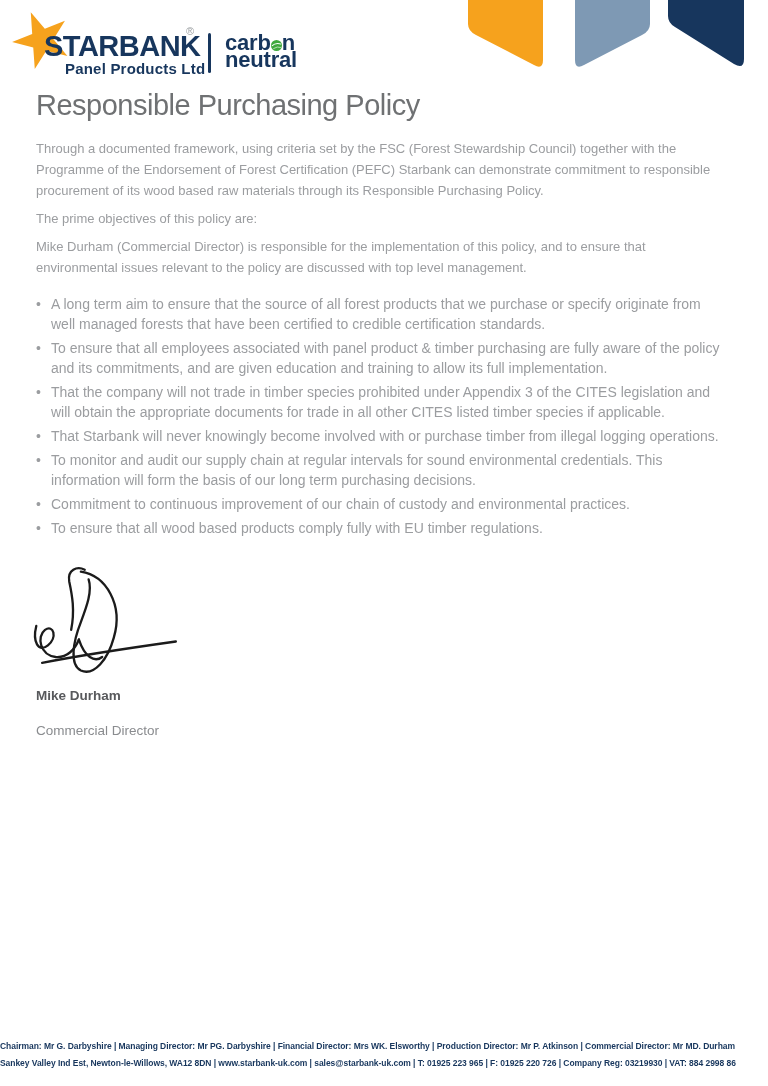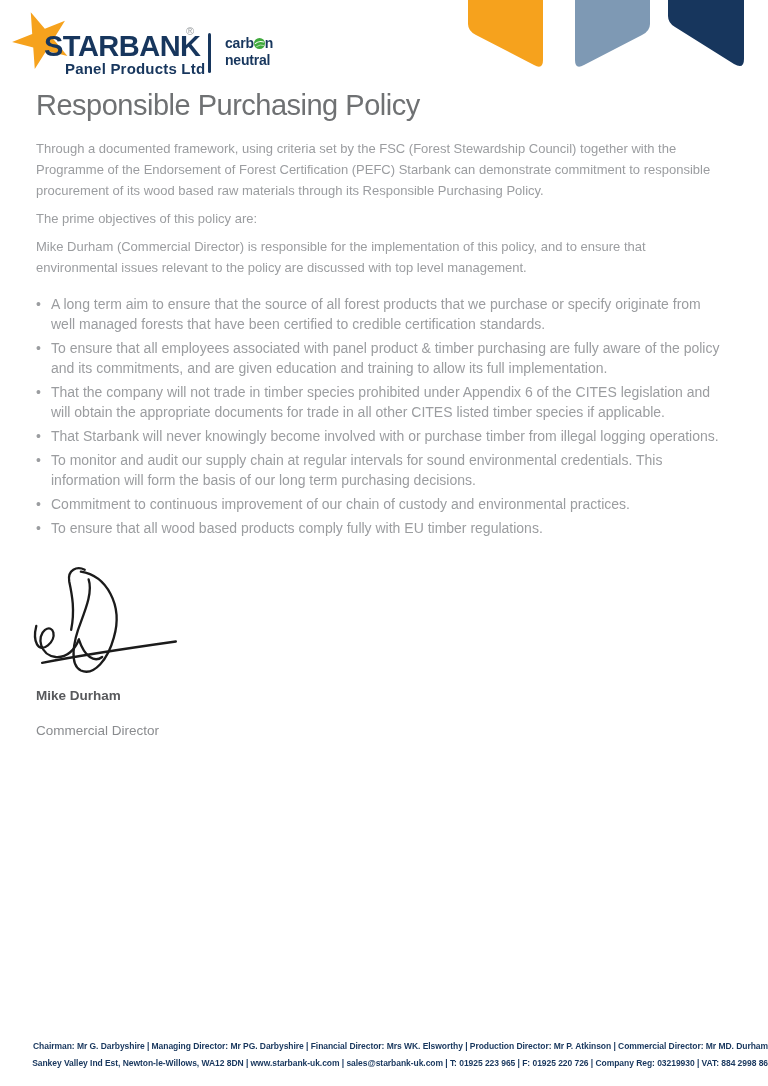--- a/index.html
+++ b/index.html
@@ -11,21 +11,21 @@
   body{font-family:"Liberation Sans","DejaVu Sans",sans-serif;}
   .page{position:relative;width:768px;height:1086px;background:#ffffff;overflow:hidden;margin:0 auto;}
 
   
   .logo{position:absolute;left:0;top:0;width:320px;height:100px;padding-left:30px;}
   .star{position:absolute;left:11px;top:9px;width:62px;height:62px;}
   .brand{position:absolute;left:44px;top:30px;font-size:29px;font-weight:bold;color:var(--navy);letter-spacing:-0.5px;}
   .brand-reg{position:absolute;left:186px;top:25px;font-size:11px;color:#9CA0A3;font-weight:normal;}
   .brand-sub{position:absolute;left:65px;top:60px;font-size:15px;font-weight:bold;color:var(--navy);letter-spacing:0.2px;text-align:center;}
   .logo-divider{position:absolute;left:208px;top:33px;width:3px;height:40px;background:var(--navy);border-radius:2px;}
-  .carbon{position:absolute;left:225px;top:35px;font-size:14px;font-weight:bold;color:var(--navy);line-height:16.5px;letter-spacing:-0.2px;}
+  .carbon{position:absolute;left:225px;top:35px;font-size:22px;font-weight:bold;color:var(--navy);line-height:16.5px;letter-spacing:-0.2px;}
   .globe{display:inline-block;width:11px;height:11px;vertical-align:-0.5px;}
 
   
   .ribbons{position:absolute;top:0;right:24px;width:276px;height:74px;}
 
   
   .content{position:absolute;left:36px;top:0;width:692px;}
   .doc-title{margin-top:80px;font-size:29px;font-weight:400;color:var(--title_gray);letter-spacing:-0.5px;line-height:50px;}
   .paras{margin-top:8px;}
   .paras p{font-size:13px;line-height:21px;color:var(--body_gray);margin-bottom:7px;width:688px;}
@@ -34,21 +34,21 @@
   ul.objectives li::before{content:"\2022";position:absolute;left:0;top:0;color:var(--body_gray);}
 
   
   .sig-block{margin-top:24px;}
   .sig-scribble{display:block;margin-left:-8px;width:160px;height:126px;}
   .sig-name{font-size:13.5px;font-weight:bold;color:var(--name_gray);}
   .sig-role{font-size:13.5px;color:var(--role_gray);margin-top:20px;}
   .sig-date{font-size:13.5px;color:var(--role_gray);margin-top:13px;}
 
   
-  .footer{position:absolute;left:0;bottom:14px;width:768px;text-align:right;color:var(--navy);
+  .footer{position:absolute;left:0;bottom:14px;width:768px;text-align:left;color:var(--navy);
           font-size:8.5px;font-weight:bold;line-height:17px;letter-spacing:-0.05px;}
   .footer div{white-space:nowrap;}
 </style>
 </head>
 <body>
 
 <div class="page">
 
   <div class="logo">
     <svg class="star" viewBox="0 0 62 62" aria-hidden="true">
@@ -79,21 +79,21 @@
 
     <div class="paras">
       <p>Through a documented framework, using criteria set by the FSC (Forest Stewardship Council) together with the Programme of the Endorsement of Forest Certification (PEFC) Starbank can demonstrate commitment to responsible procurement of its wood based raw materials through its Responsible Purchasing Policy.</p>
       <p>The prime objectives of this policy are:</p>
       <p>Mike Durham (Commercial Director) is responsible for the implementation of this policy, and to ensure that environmental issues relevant to the policy are discussed with top level management.</p>
     </div>
 
     <ul class="objectives">
       <li>A long term aim to ensure that the source of all forest products that we purchase or specify originate from well managed forests that have been certified to credible certification standards.</li>
       <li>To ensure that all employees associated with panel product &amp; timber purchasing are fully aware of the policy and its commitments, and are given education and training to allow its full implementation.</li>
-      <li>That the company will not trade in timber species prohibited under Appendix 6 of the CITES legislation and will obtain the appropriate documents for trade in all other CITES listed timber species if applicable.</li>
+      <li>That the company will not trade in timber species prohibited under Appendix 3 of the CITES legislation and will obtain the appropriate documents for trade in all other CITES listed timber species if applicable.</li>
       <li>That Starbank will never knowingly become involved with or purchase timber from illegal logging operations.</li>
       <li>To monitor and audit our supply chain at regular intervals for sound environmental credentials. This information will form the basis of our long term purchasing decisions.</li>
       <li>Commitment to continuous improvement of our chain of custody and environmental practices.</li>
       <li>To ensure that all wood based products comply fully with EU timber regulations.</li>
     </ul>
 
     <div class="sig-block">
       <svg class="sig-scribble" viewBox="0 0 160 130" aria-hidden="true">
         <g fill="none" stroke="#1b1b1b" stroke-width="2.4" stroke-linecap="round">
           <path d="M52 10 C78 14 96 44 86 78 C80 100 66 118 52 112 C40 106 44 82 52 62 C58 46 64 30 60 18"></path>

